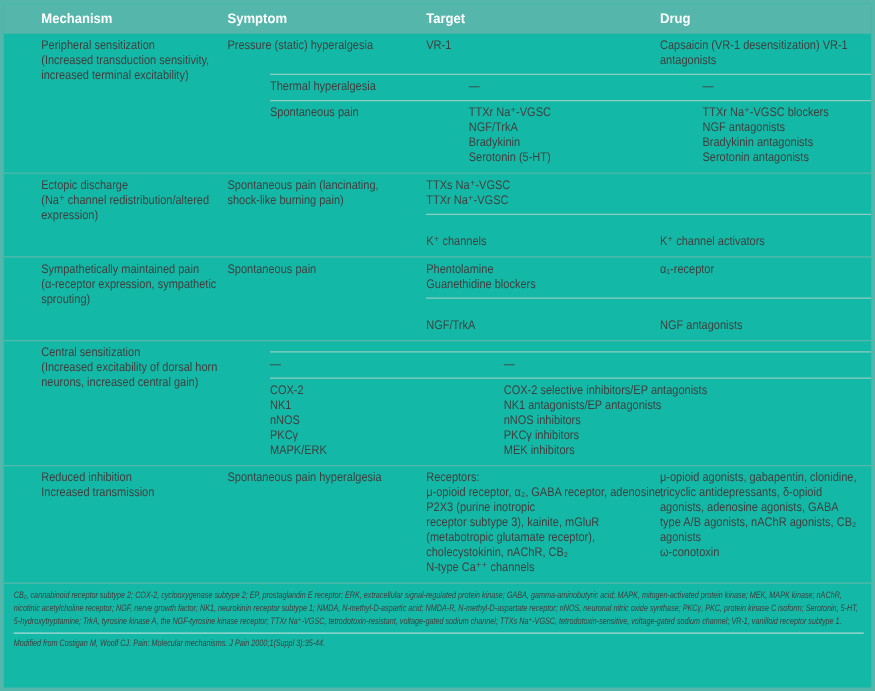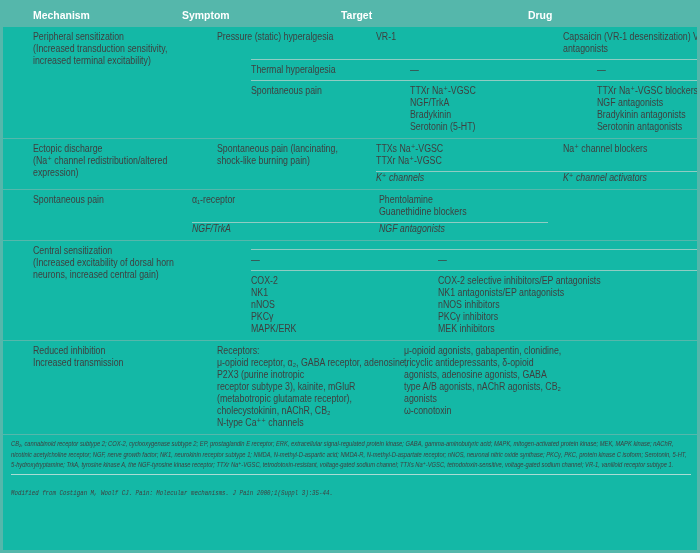--- a/index.html
+++ b/index.html
@@ -17,36 +17,36 @@
     color:var(--txt);overflow:hidden;
   }
   .header{
     display:grid;grid-template-columns:149px 159px 187px 169px;
     padding-left:30px;height:24px;background:var(--teal);
     align-items:center;color:#ffffff;font-size:11px;font-weight:bold;
   }
   .hcell{transform:scaleX(0.95);transform-origin:0 50%;white-space:nowrap;}
   .majorrow{
     display:grid;grid-template-columns:149px 515px;
-    padding:4px 0 5px 30px;font-size:10px;line-height:12px;gap:35px;
+    padding:4px 0 5px 30px;font-size:10px;line-height:12px;
   }
   .majorrow + .majorrow{border-top:1px solid var(--teal);}
   .subrow{display:grid;grid-template-columns:159px 356px;}
   .subrow.sep-sym{border-top:1px solid var(--lline);margin-top:4px;padding-top:4px;margin-left:34px;}
   .subrow.sep-tgt{margin-top:4px;}
-  .subrow.sep-tgt .tdpair{border-top:1px solid var(--lline);padding-top:0;font-style:italic;}
+  .subrow.sep-tgt .tdpair{border-top:1px solid var(--lline);padding-top:16px;}
   .tdpair{display:grid;grid-template-columns:187px 169px;}
   .cline{white-space:nowrap;transform:scaleX(0.88);transform-origin:0 50%;}
   .footer{
     border-top:1px solid var(--teal);
     padding:4px 6px 0 8px;font-style:italic;font-size:7.5px;
     line-height:10.5px;color:var(--txt);
   }
   .abbrev{width:130%;transform:scaleX(0.769);transform-origin:0 0;}
-  .sourcewrap{border-top:1px solid var(--xline);margin-top:3px;padding-top:13px;font-family:Liberation Mono, monospace;}
+  .sourcewrap{border-top:1px solid var(--xline);margin-top:3px;padding-top:3px;}
   .source{width:130%;transform:scaleX(0.769);transform-origin:0 0;white-space:nowrap;}
 </style>
 </head>
 <body>
 
 <div class="table">
   <div class="header">
     <div class="hcell">Mechanism</div>
     <div class="hcell">Symptom</div>
     <div class="hcell">Target</div>
@@ -119,51 +119,53 @@
           <div class="subrow">
             <div class="cell">
               <div class="cline">Spontaneous pain (lancinating,</div>
               <div class="cline">shock-like burning pain)</div>
             </div>
             <div class="tdpair">
               <div class="cell">
                 <div class="cline">TTXs Na⁺-VGSC</div>
                 <div class="cline">TTXr Na⁺-VGSC</div>
               </div>
-              <div class="cell">
-                <div class="cline">Na⁺ channel blockers</div>
-              </div>
             </div>
           </div>
           <div class="subrow sep-tgt">
             <div class="cell"></div>
             <div class="tdpair">
               <div class="cell">
                 <div class="cline">K⁺ channels</div>
               </div>
               <div class="cell">
                 <div class="cline">K⁺ channel activators</div>
               </div>
             </div>
           </div>
         </div>
       </div>
       <div class="majorrow">
+        <div class="cell">
+          <div class="cline">Sympathetically maintained pain</div>
+          <div class="cline">(α-receptor expression, sympathetic</div>
+          <div class="cline">sprouting)</div>
+        </div>
         <div class="subs">
           <div class="subrow">
             <div class="cell">
               <div class="cline">Spontaneous pain</div>
             </div>
             <div class="tdpair">
-              <div class="cell">
-                <div class="cline">α₁-receptor</div>
-              </div>
               <div class="cell">
                 <div class="cline">Phentolamine</div>
                 <div class="cline">Guanethidine blockers</div>
+              </div>
+              <div class="cell">
+                <div class="cline">α₁-receptor</div>
               </div>
             </div>
           </div>
           <div class="subrow sep-tgt">
             <div class="cell"></div>
             <div class="tdpair">
               <div class="cell">
                 <div class="cline">NGF/TrkA</div>
               </div>
               <div class="cell">
@@ -212,20 +214,23 @@
           </div>
         </div>
       </div>
       <div class="majorrow">
         <div class="cell">
           <div class="cline">Reduced inhibition</div>
           <div class="cline">Increased transmission</div>
         </div>
         <div class="subs">
           <div class="subrow">
+            <div class="cell">
+              <div class="cline">Spontaneous pain hyperalgesia</div>
+            </div>
             <div class="tdpair">
               <div class="cell">
                 <div class="cline">Receptors:</div>
                 <div class="cline">μ-opioid receptor, α₂, GABA receptor, adenosine,</div>
                 <div class="cline">P2X3 (purine inotropic</div>
                 <div class="cline">receptor subtype 3), kainite, mGluR</div>
                 <div class="cline">(metabotropic glutamate receptor),</div>
                 <div class="cline">cholecystokinin, nAChR, CB₂</div>
                 <div class="cline">N-type Ca⁺⁺ channels</div>
               </div>

